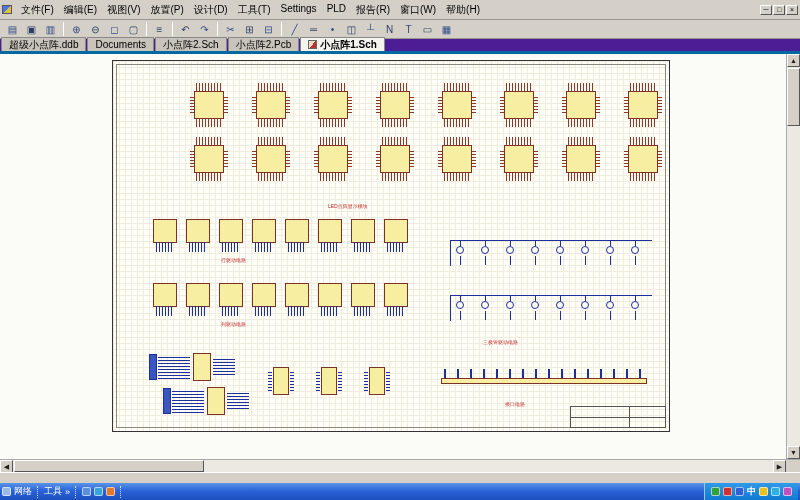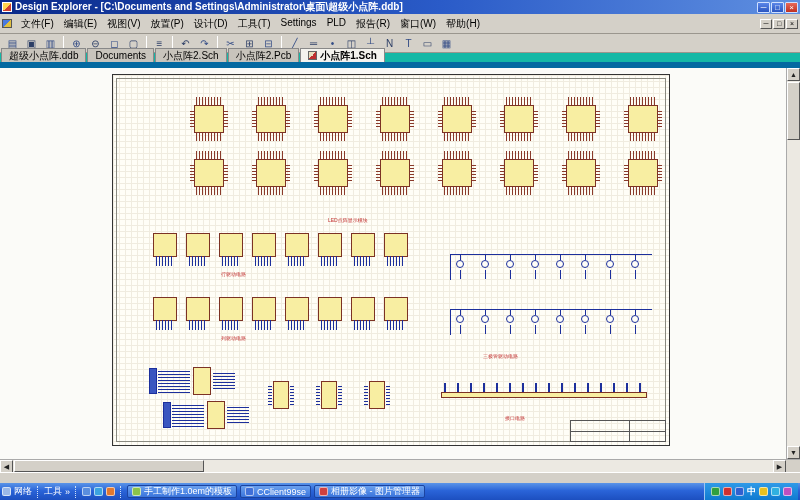--- a/index.html
+++ b/index.html
@@ -25,21 +25,21 @@
     font-size:7px; line-height:8px; text-align:center; color:#000; }
 
   
   .toolbar { height:19px; display:flex; align-items:center; background:#d4d0c8; border-bottom:1px solid #9a968e; padding:0 3px; }
   .tool-btn { width:19px; height:16px; font-size:10px; line-height:15px; text-align:center; color:#2c3e66;
     border:1px solid transparent; }
   .tool-btn:nth-child(odd) { color:#334c86; }
   .tool-sep { width:1px; height:14px; background:#808080; border-right:1px solid #fff; margin:0 3px; display:inline-block; }
 
   
-  .tabbar { height:15px; display:flex; align-items:flex-end; background:#14b8a6; border-bottom:6px solid #0369a1; padding:0 1px; }
+  .tabbar { height:15px; display:flex; align-items:flex-end; background:#4c1d95; border-bottom:3px solid #0369a1; padding:0 1px; }
   .tab { display:inline-flex; align-items:center; height:14px; padding:0 7px; font-size:10px; background:#c8c4bc;
     border:1px solid #888; border-bottom:none; margin-right:1px; white-space:nowrap; color:#000; }
   .tab.active { background:#f4f3ee; font-weight:bold; }
   .tab-ic { width:9px; height:9px; margin-right:3px; background:linear-gradient(135deg,#e8e0c0 50%,#c03030 50%); border:1px solid #666; display:inline-block; }
 
   
   .canvas { position:relative; flex:1; background:#fbfbf8; overflow:hidden; }
   .sheet { position:absolute; left:112px; top:6px; width:558px; height:372px;
     background-color:#fffef7;
     background-image:linear-gradient(#f0ece0 1px, transparent 1px), linear-gradient(90deg,#f0ece0 1px, transparent 1px);
@@ -126,27 +126,20 @@
   .tk-btn .tklabel { overflow:hidden; text-overflow:ellipsis; font-size:9px; }
   .tray { margin-left:auto; display:flex; align-items:center; gap:3px; height:100%; padding:0 6px;
     background:linear-gradient(180deg,#2f9ae8,#0f7ad0); border-left:1px solid #9cc4f2; }
   .ime { font-size:9px; font-weight:bold; color:#fff; }
 </style>
 </head>
 <body>
 
 <div class="app">
 
-  <div class="titlebar">
-    <span class="title-icon"></span>
-    <span class="title-text">Design Explorer - [C:\Documents and Settings\Administrator\桌面\超级小点阵.ddb]</span>
-    <span class="win-btn">─</span>
-    <span class="win-btn">□</span>
-    <span class="win-btn close">×</span>
-  </div>
 
   <div class="menubar">
     <span class="mdi-doc-icon"></span>
     <div class="menu-items">
         <span class="menu-item">文件(F)</span>
         <span class="menu-item">编辑(E)</span>
         <span class="menu-item">视图(V)</span>
         <span class="menu-item">放置(P)</span>
         <span class="menu-item">设计(D)</span>
         <span class="menu-item">工具(T)</span>
@@ -428,34 +421,20 @@
     <span class="tbdiv"></span>
     <span class="tblabel">工具</span>
     <span class="chev">»</span>
     <span class="tbdiv"></span>
     <span style="display:flex;gap:3px;" id="quick-launch">
         <span class="tbicon" style="background: rgb(90, 142, 222);"></span>
         <span class="tbicon" style="background: rgb(59, 163, 224);"></span>
         <span class="tbicon" style="background: rgb(224, 120, 48);"></span>
       </span>
     <span class="tbdiv"></span>
-    <span id="task-buttons" style="display:flex;gap:3px;flex:0 1 auto;overflow:hidden;">
-        <span class="tk-btn">
-          <span class="tbicon" style="background: rgb(139, 195, 74);"></span>
-          <span class="tklabel">手工制作1.0em的模板</span>
-        </span>
-        <span class="tk-btn">
-          <span class="tbicon" style="background: rgb(64, 112, 216);"></span>
-          <span class="tklabel">CClient99se</span>
-        </span>
-        <span class="tk-btn">
-          <span class="tbicon" style="background: rgb(208, 64, 64);"></span>
-          <span class="tklabel">相册影像 - 图片管理器</span>
-        </span>
-      </span>
     <span class="tray" id="tray">
         <span class="tbicon" style="background: rgb(48, 160, 64);"></span>
         <span class="tbicon" style="background: rgb(208, 48, 48);"></span>
         <span class="tbicon" style="background: rgb(48, 96, 208);"></span>
         <span class="ime">中</span>
         <span class="tbicon" style="background: rgb(232, 192, 32);"></span>
         <span class="tbicon" style="background: rgb(48, 176, 224);"></span>
         <span class="tbicon" style="background: rgb(192, 80, 192);"></span>
       </span>
   </div>

